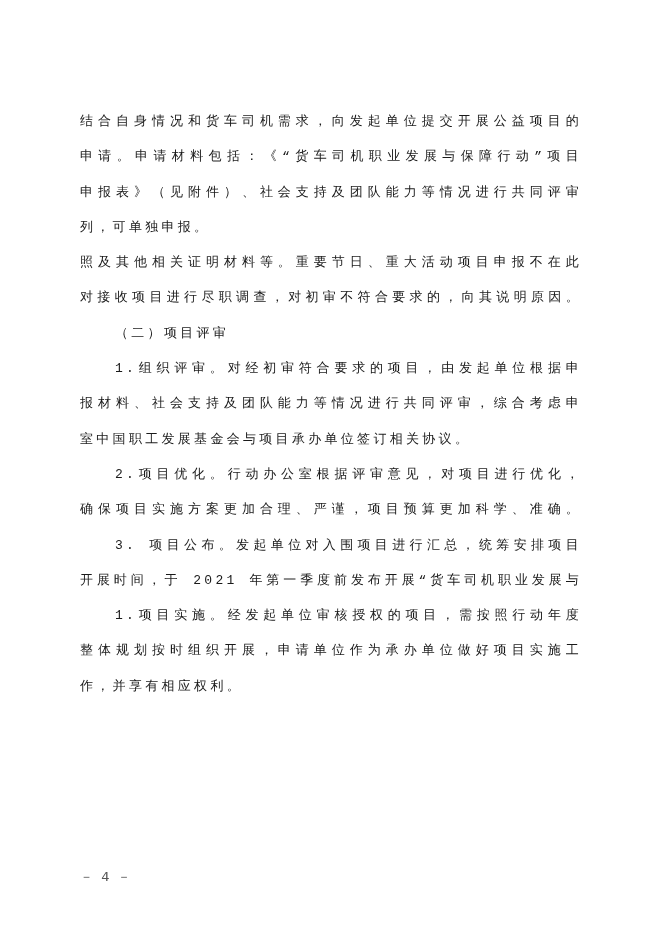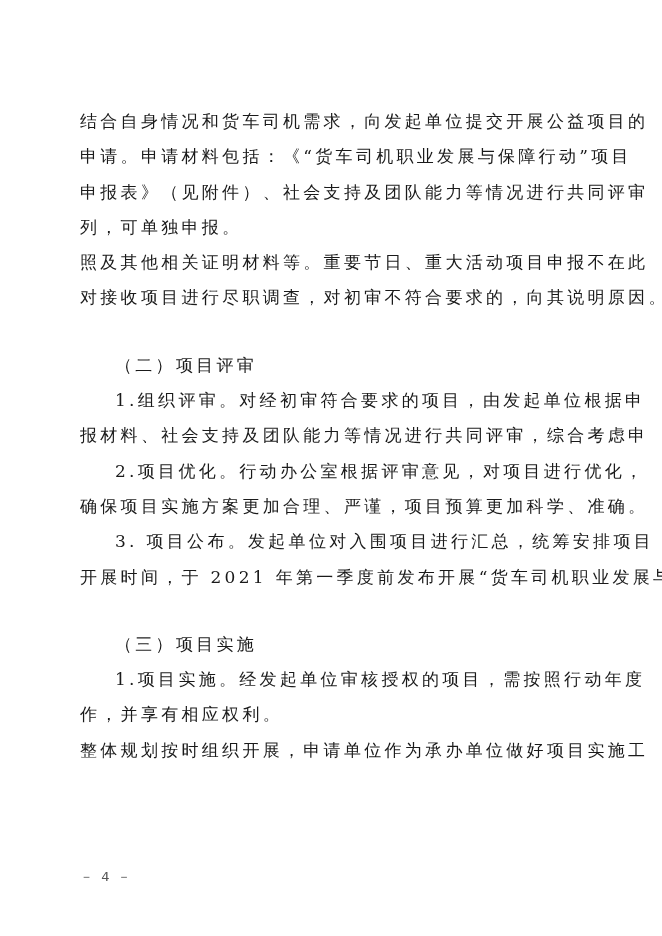--- a/index.html
+++ b/index.html
@@ -1,42 +1,42 @@
 <!DOCTYPE html>
 <html><head>
 <meta charset="utf-8">
 <style>
   html, body { margin:0; padding:0; background:#ffffff; }
   body { width:662px; height:936px; position:relative; overflow:hidden;
          font-family: "DejaVu Serif", "Liberation Serif", serif; color:#1a1a1a; }
   .page { position:absolute; left:80px; top:104px; width:502px; }
-  .line { height:35.3px; line-height:35.3px; font-size:17px; white-space:nowrap;
-          letter-spacing:3.3px; text-align:justify; text-align-last:justify; }
+  .line { height:35.3px; line-height:35.3px; font-size:13px; white-space:nowrap;
+          letter-spacing:3.3px; text-align:justify; text-align-last:justify;font-family:Liberation Mono, monospace; }
   .line.last { text-align-last:left; }
   .indent { padding-left:35px; }
-  .heading { padding-left:35px; text-align-last:left;margin-top:32px; }
+  .heading { padding-left:35px; text-align-last:left; }
   .page-number { position:absolute; left:80px; top:868px; font-size:13px; color:#555;
                  font-family:"DejaVu Sans", sans-serif; letter-spacing:2px; }
 </style>
 </head>
 <body>
 
 <div class="page">
   <div class="line">结合自身情况和货车司机需求，向发起单位提交开展公益项目的</div>
   <div class="line">申请。申请材料包括：《“货车司机职业发展与保障行动”项目</div>
   <div class="line">申报表》（见附件）、社会支持及团队能力等情况进行共同评审</div>
   <div class="line last">列，可单独申报。</div>
   <div class="line">照及其他相关证明材料等。重要节日、重大活动项目申报不在此</div>
   <div class="line">对接收项目进行尽职调查，对初审不符合要求的，向其说明原因。</div>
   <div class="line heading">（二）项目评审</div>
   <div class="line indent">1.组织评审。对经初审符合要求的项目，由发起单位根据申</div>
   <div class="line">报材料、社会支持及团队能力等情况进行共同评审，综合考虑申</div>
+  <div class="line last">室中国职工发展基金会与项目承办单位签订相关协议。</div>
   <div class="line indent">2.项目优化。行动办公室根据评审意见，对项目进行优化，</div>
   <div class="line">确保项目实施方案更加合理、严谨，项目预算更加科学、准确。</div>
   <div class="line indent">3. 项目公布。发起单位对入围项目进行汇总，统筹安排项目</div>
   <div class="line">开展时间，于 2021 年第一季度前发布开展“货车司机职业发展与</div>
-  <div class="line heading">（三）项目实施</div>
   <div class="line indent">1.项目实施。经发起单位审核授权的项目，需按照行动年度</div>
+  <div class="line">整体规划按时组织开展，申请单位作为承办单位做好项目实施工</div>
   <div class="line last">作，并享有相应权利。</div>
-  <div class="line">整体规划按时组织开展，申请单位作为承办单位做好项目实施工</div>
 </div>
 
 <div class="page-number">－ 4 －</div>
 
 </body></html>

